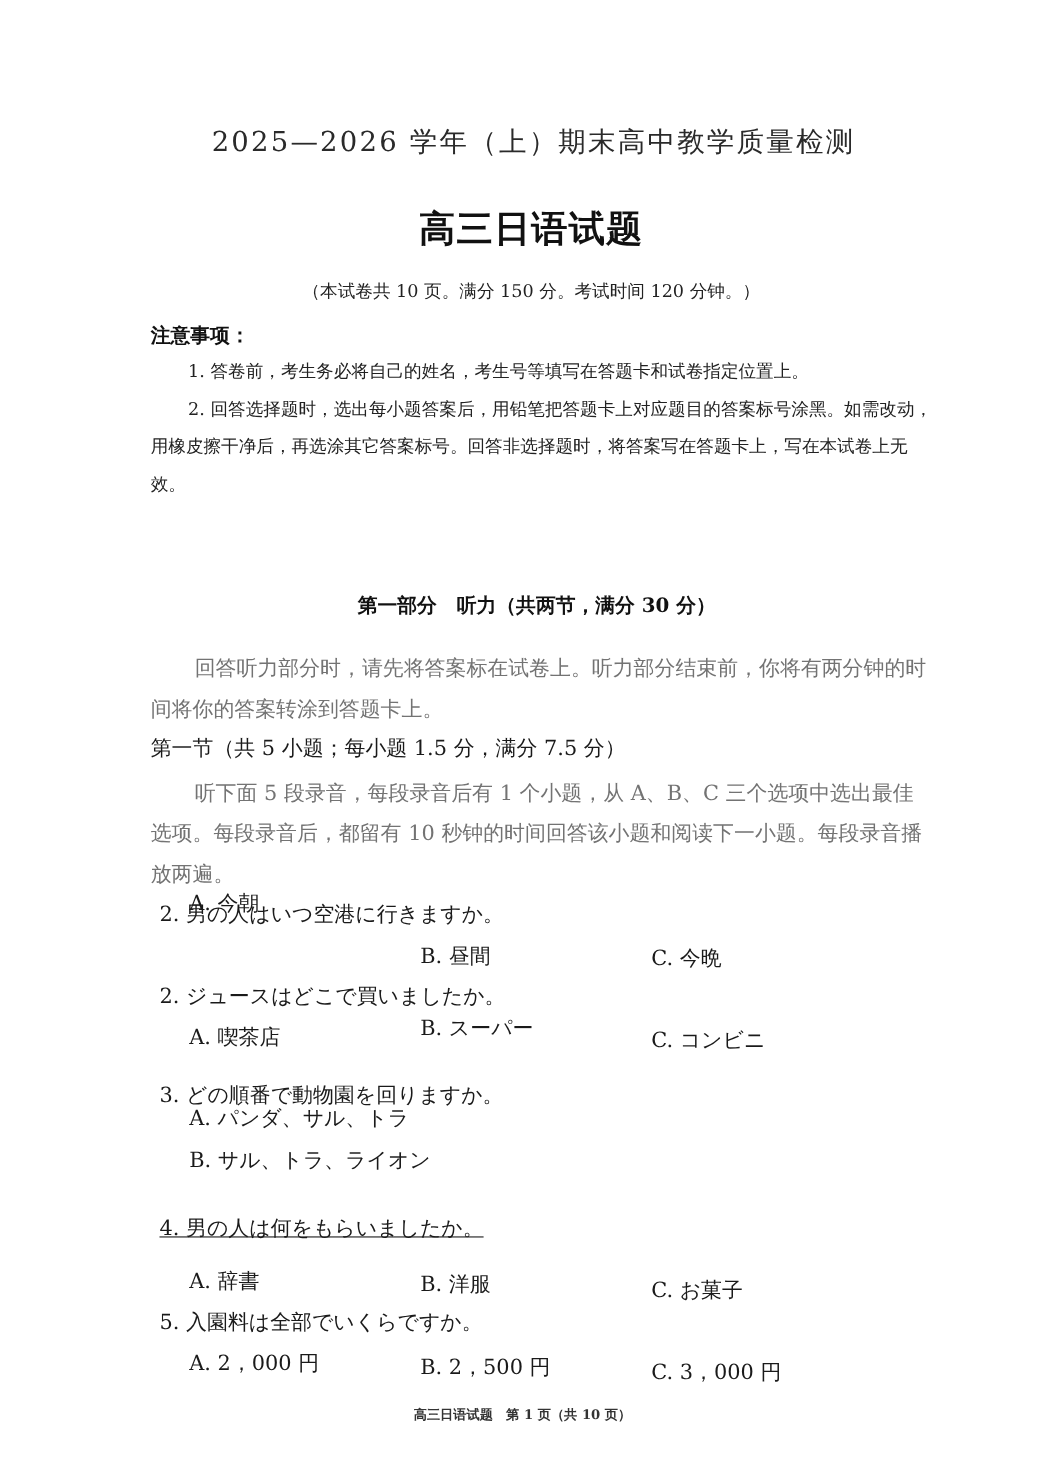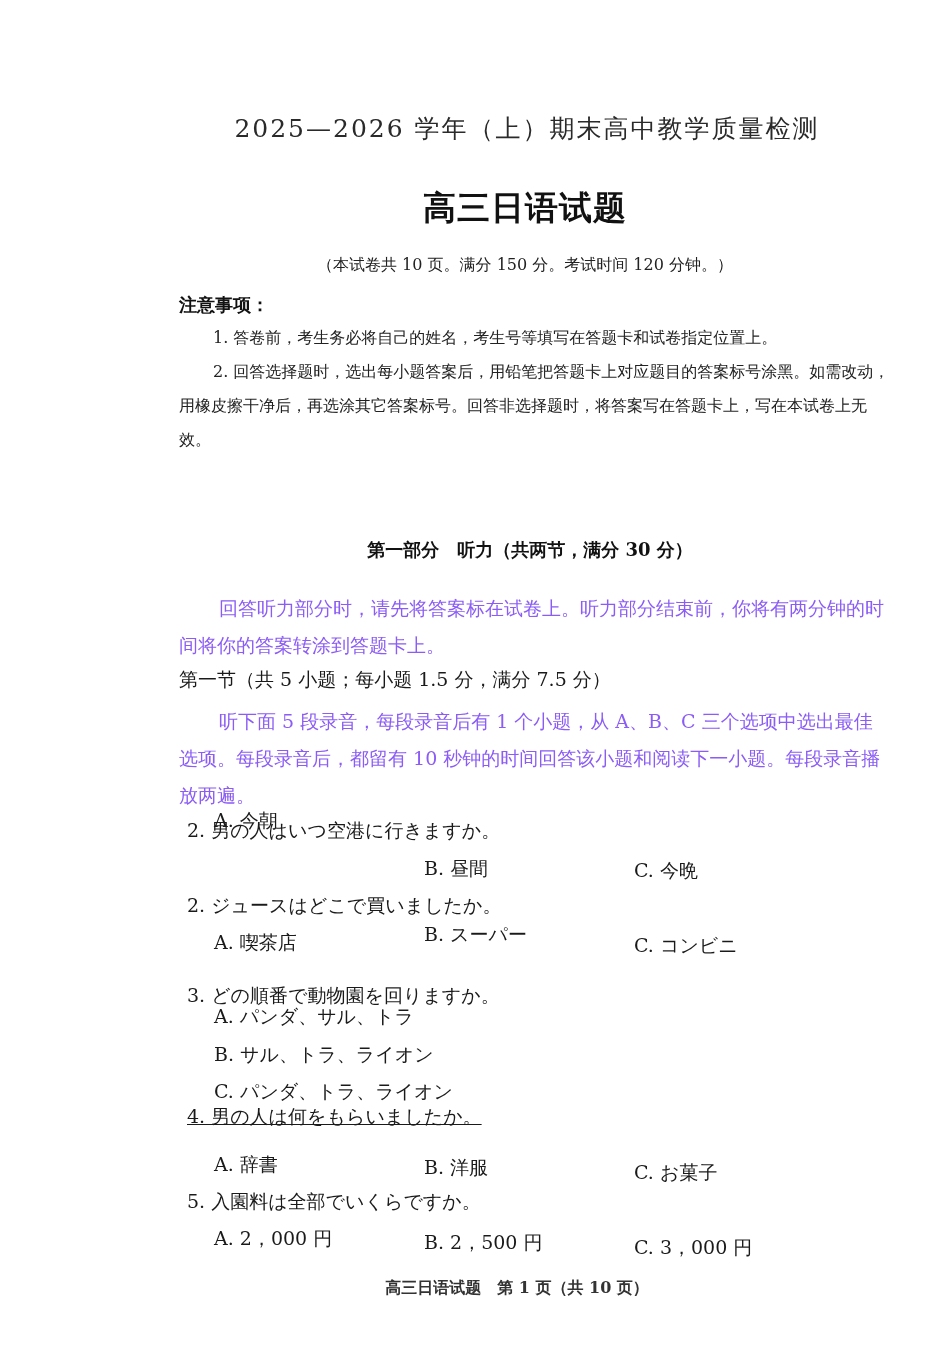--- a/index.html
+++ b/index.html
@@ -11,21 +11,21 @@
       width: 950px;
       height: 1345px;
       position: relative;
       overflow: hidden;
       color: #1e1e1e;
       font-family: "DejaVu Serif", "Liberation Serif", serif;
     }
     .page {
       position: absolute;
       left: 0; top: 0;
-      width: 766px; height: 1345px; margin-left: 42px;
+      width: 766px; height: 1345px;
     }
     .exam-header {
       position: absolute;
       left: 0; top: 112px;
       width: 970px;
       text-align: center;
       font-size: 25px;
       letter-spacing: 2px;
       color: #2a2a2a;
     }
@@ -71,21 +71,21 @@
       font-size: 18px;
       font-weight: bold;
       color: #111;
     }
     .para {
       position: absolute;
       left: 137px;
       width: 712px;
       font-size: 19px;
       line-height: 37px;
-      color: #8b5cf6;
+      color: #737373;
     }
     .para .indent { display: inline-block; width: 40px; }
     .subsection {
       position: absolute;
       left: 137px; top: 667px;
       font-size: 19px;
       color: #1a1a1a;
     }
     .question {
       position: absolute;
@@ -98,21 +98,21 @@
       position: absolute;
       font-size: 19px;
       color: #1a1a1a;
       white-space: nowrap;
     }
     .footer {
       position: absolute;
       left: 0; top: 1278px;
       width: 950px;
       text-align: center;
-      font-size: 16px;
+      font-size: 12px;
       font-weight: bold;
       color: #333;
     }
   </style>
 </head>
 <body>
 
 <div class="page">
 
   <div class="exam-header">2025—2026 学年（上）期末高中教学质量检测</div>
@@ -137,21 +137,20 @@
   <div class="option" style="left:592px; top:858px;">C. 今晩</div>
 
   <div class="question" style="top:893px;">2. ジュースはどこで買いましたか。</div>
   <div class="option" style="left:172px; top:930px;">A. 喫茶店</div>
   <div class="option" style="left:382px; top:922px;">B. スーパー</div>
   <div class="option" style="left:592px; top:933px;">C. コンビニ</div>
 
   <div class="question" style="top:983px;">3. どの順番で動物園を回りますか。</div>
   <div class="option" style="left:172px; top:1004px;">A. パンダ、サル、トラ</div>
   <div class="option" style="left:172px; top:1042px;">B. サル、トラ、ライオン</div>
-  <div class="option" style="left:172px; top:1079px;">C. パンダ、トラ、ライオン</div>
 
   <div class="question" style="top:1104px;text-decoration:underline;">4. 男の人は何をもらいましたか。</div>
   <div class="option" style="left:172px; top:1152px;">A. 辞書</div>
   <div class="option" style="left:382px; top:1155px;">B. 洋服</div>
   <div class="option" style="left:592px; top:1160px;">C. お菓子</div>
 
   <div class="question" style="top:1189px;">5. 入園料は全部でいくらですか。</div>
   <div class="option" style="left:172px; top:1226px;">A. 2，000 円</div>
   <div class="option" style="left:382px; top:1230px;">B. 2，500 円</div>
   <div class="option" style="left:592px; top:1235px;">C. 3，000 円</div>

